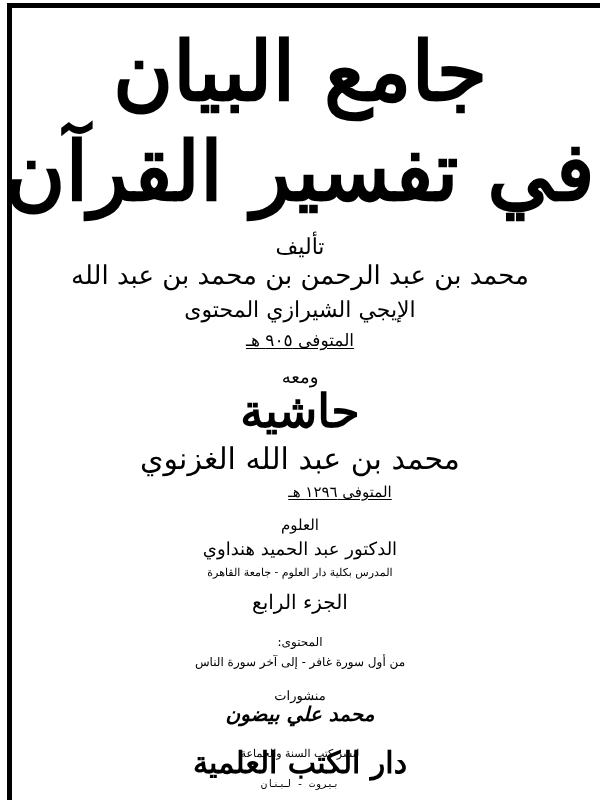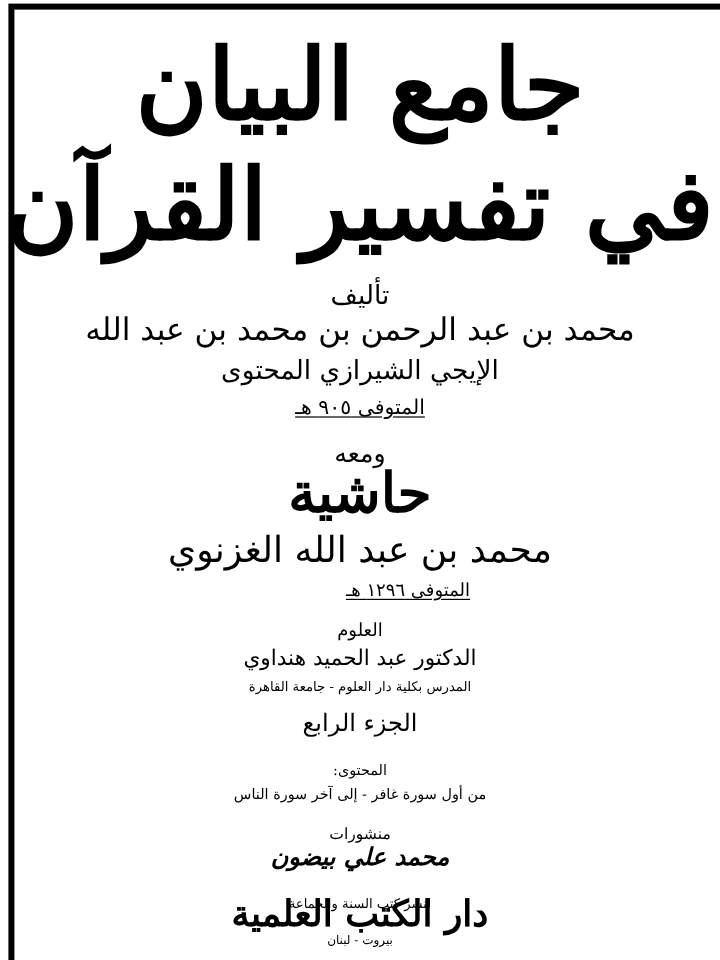--- a/index.html
+++ b/index.html
@@ -14,35 +14,35 @@
     .line {
       position: absolute; left: 0; width: 600px; text-align: center;
       direction: rtl; white-space: nowrap; line-height: 1;
     }
     .title1 { top: 30px; font-size: 82px; font-weight: bold; letter-spacing: 1px; }
     .title2 { top: 118px; font-size: 82px; font-weight: bold; margin-top: 12px; }
     .by { top: 236px; font-size: 22px; }
     .author1 { top: 262px; font-size: 26px; }
     .author2 { top: 299px; font-size: 22px; }
     .died1 { top: 332px; font-size: 17px; }
-    .with { top: 368px; font-size: 21px; }
+    .with { top: 368px; font-size: 18px; }
     .hashiya { top: 388px; font-size: 46px; font-weight: bold; }
     .hashiya-author { top: 444px; font-size: 30px; }
     .died2 { top: 485px; font-size: 15px; padding-left: 40px; }
     .tahqiq { top: 518px; font-size: 15px; }
     .editor { top: 540px; font-size: 18px; }
     .editor-role { top: 567px; font-size: 11px; }
     .volume { top: 592px; font-size: 20px; font-weight: normal; }
     .contents-label { top: 636px; font-size: 12px; }
     .contents { top: 656px; font-size: 12px; }
     .pub-label { top: 689px; font-size: 13px; letter-spacing: 3px; }
     .pub-name { top: 704px; font-size: 20px; font-weight: bold; font-style: italic; }
     .pub-sub { top: 732px; font-size: 11px; margin-top: 16px; }
     .pub-house { top: 748px; font-size: 30px; font-weight: bold; }
-    .pub-city { top: 780px; font-size: 10px; letter-spacing: 2px; }
+    .pub-city { top: 780px; font-size: 10px; letter-spacing: 2px; font-family: Liberation Mono, monospace; }
     .underline { text-decoration: underline; text-underline-offset: 2px; }
   </style>
 </head>
 <body>
 
 <div class="frame"></div>
 
 <div class="line title1">جامع البيان</div>
 <div class="line title2">في تفسير القرآن</div>
 

